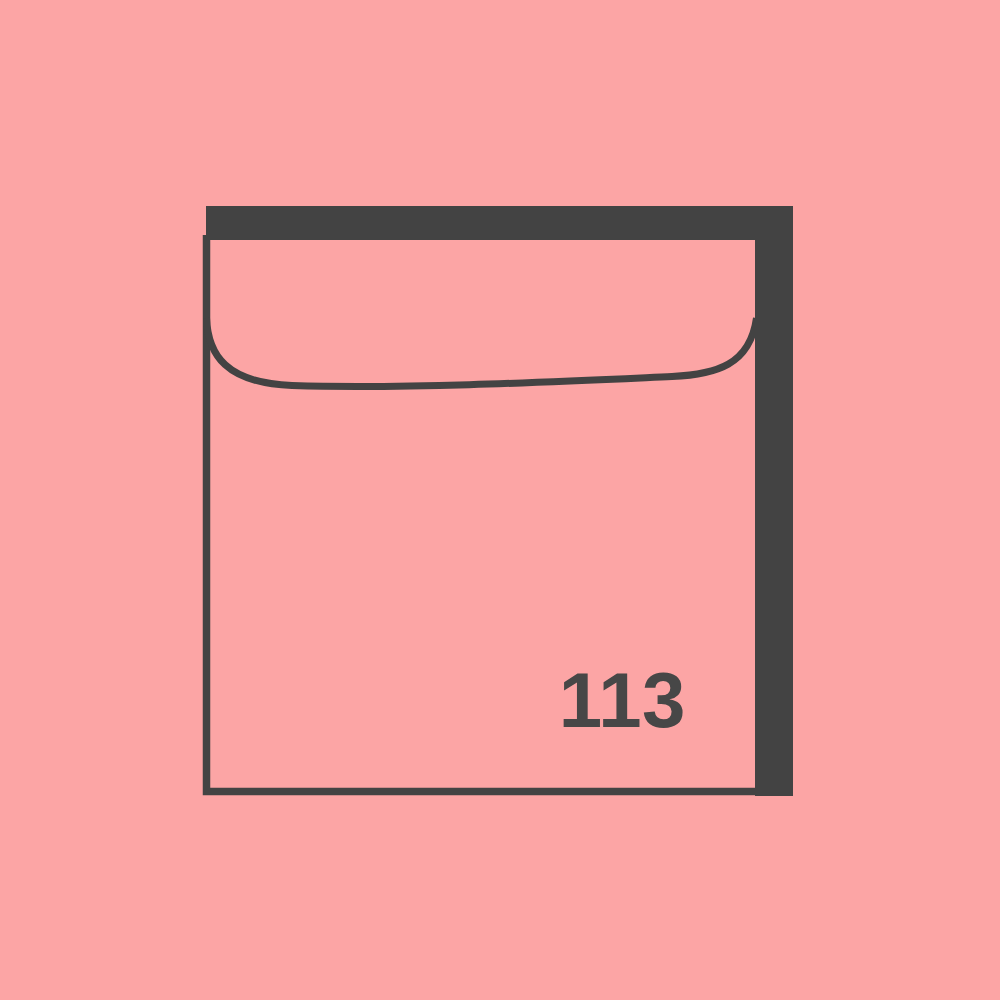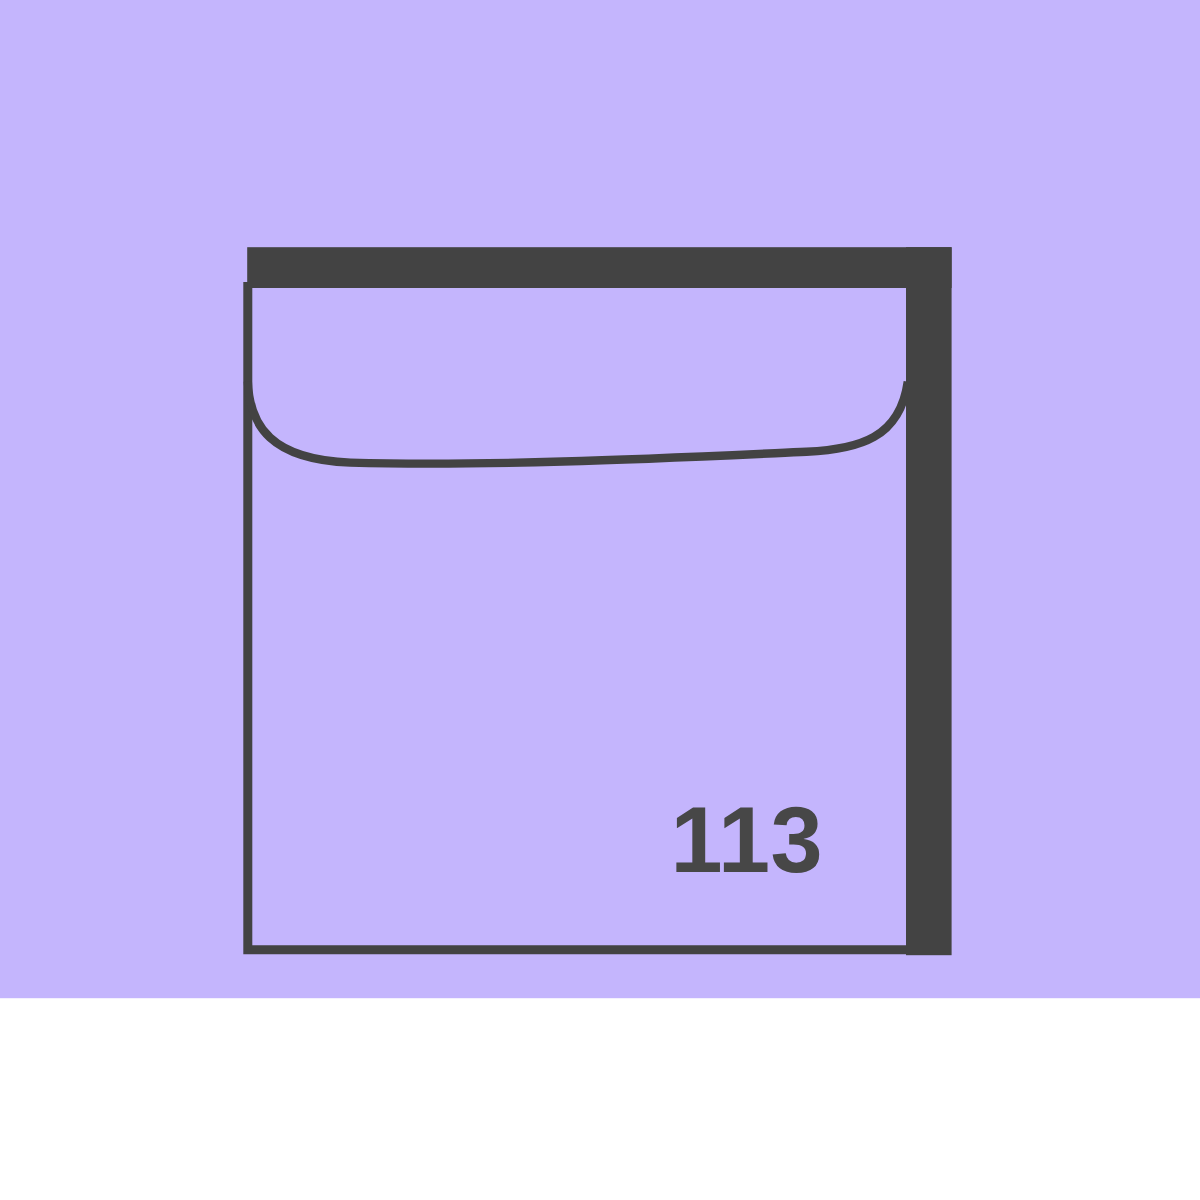--- a/index.html
+++ b/index.html
@@ -3,22 +3,22 @@
 <meta charset="utf-8">
 <style>
   html, body {
     margin: 0;
     padding: 0;
     font-family: "Liberation Sans", sans-serif;
   }
   .stage {
     position: relative;
     width: 1000px;
-    height: 832px;
-    background: #c4b5fd;
+    height: 1000px;
+    background: #fca5a5;
     overflow: hidden;
   }
   .icon-svg {
     position: absolute;
     inset: 0;
     width: 1000px;
     height: 1000px;
     display: block;
   }
   .outline {

